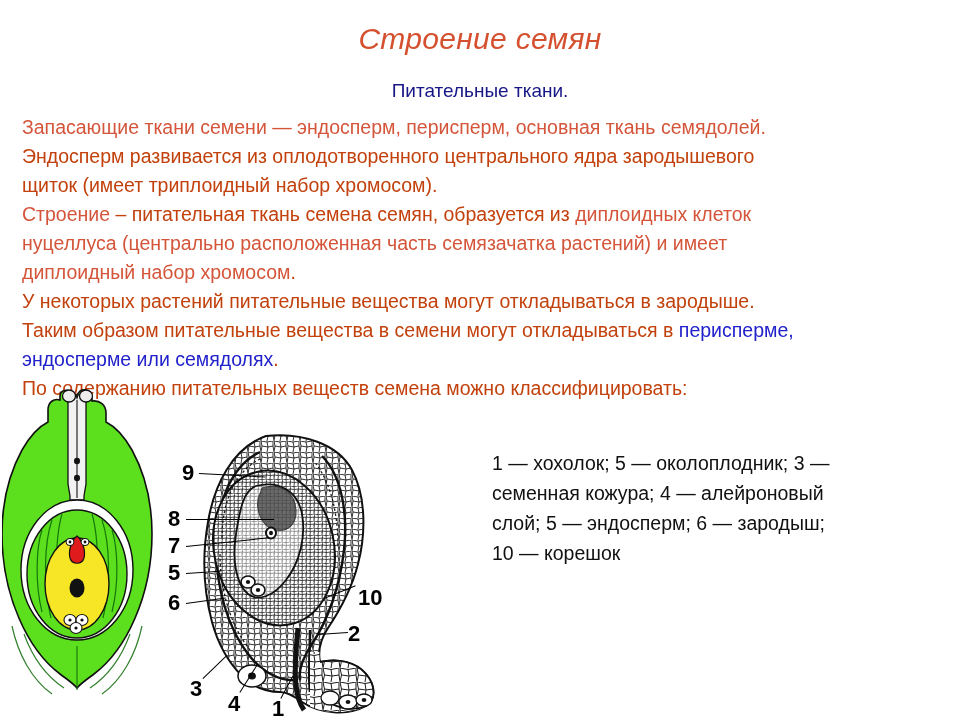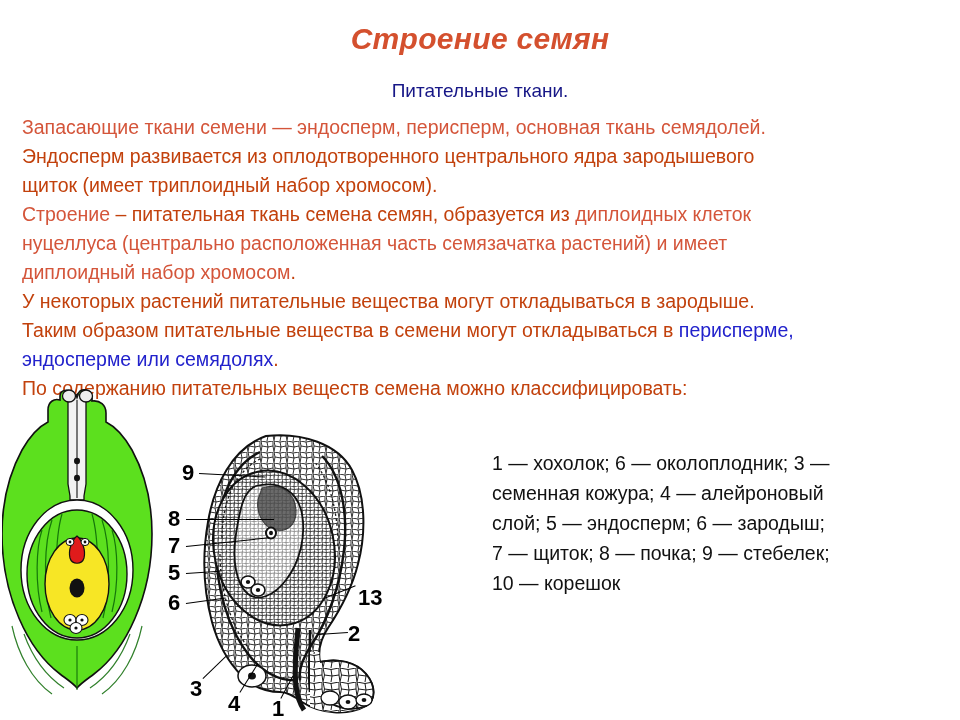--- a/index.html
+++ b/index.html
@@ -20,21 +20,21 @@
 
   
   .slide-title {
     position: absolute;
     left: 0;
     top: 22px;
     width: 960px;
     text-align: center;
     font-size: 30px;
     font-style: italic;
-    font-weight: bold;
+    font-weight: normal;
     color: #D4502E;
     letter-spacing: 0.3px;
     white-space: nowrap;
   }
 
   .slide-subtitle {
     position: absolute;
     left: 0;
     top: 80px;
     width: 960px;
@@ -154,24 +154,23 @@
     <span class="bl">эндосперме или семядолях</span><span class="bk">.</span>
   </div>
 
   <div class="tline">
     <span class="bk">По содержанию питательных веществ семена можно классифицировать:</span>
   </div>
 
 </div>
 
 <div class="legend">
-  <div class="legend-line">1 — хохолок; 6 — околоплодник; 3 —</div>
+  <div class="legend-line">1 — хохолок; 5 — околоплодник; 3 —</div>
   <div class="legend-line">семенная кожура; 4 — алейроновый</div>
   <div class="legend-line">слой; 5 — эндосперм; 6 — зародыш;</div>
-  <div class="legend-line">7 — щиток; 8 — почка; 9 — стебелек;</div>
   <div class="legend-line">10 — корешок</div>
 </div>
 
 <div class="fig-ovule">
   <svg viewBox="0 0 170 330" width="170" height="330" xmlns="http://www.w3.org/2000/svg">
     <defs>
       <clipPath id="ovuleClip">
         <path d="M46,22 C46,14 52,10 58,12 L58,8 C58,3 63,1 68,3
                  L74,8 L78,3 C83,0 90,3 90,9 L90,13
                  C98,12 104,17 104,25
@@ -412,21 +411,21 @@
 
 <div class="lbl" style="left:168px; top:535px;">7</div>
 <div class="leader" style="left:186px; top:546px; width:84px; transform:rotate(-6deg);"></div>
 
 <div class="lbl" style="left:168px; top:562px;">5</div>
 <div class="leader" style="left:186px; top:573px; width:34px; transform:rotate(-4deg);"></div>
 
 <div class="lbl" style="left:168px; top:592px;">6</div>
 <div class="leader" style="left:186px; top:603px; width:40px; transform:rotate(-8deg);"></div>
 
-<div class="lbl" style="left:358px; top:587px;">13</div>
+<div class="lbl" style="left:358px; top:587px;">10</div>
 <div class="leader" style="left:324px; top:598px; width:34px; transform:rotate(-22deg);"></div>
 
 <div class="lbl" style="left:348px; top:623px;">2</div>
 <div class="leader" style="left:318px; top:634px; width:30px; transform:rotate(-4deg);"></div>
 
 <div class="lbl" style="left:190px; top:678px;">3</div>
 <div class="leader" style="left:203px; top:678px; width:32px; transform:rotate(-44deg);"></div>
 
 <div class="lbl" style="left:228px; top:693px;">4</div>
 <div class="leader" style="left:240px; top:692px; width:34px; transform:rotate(-58deg);"></div>

